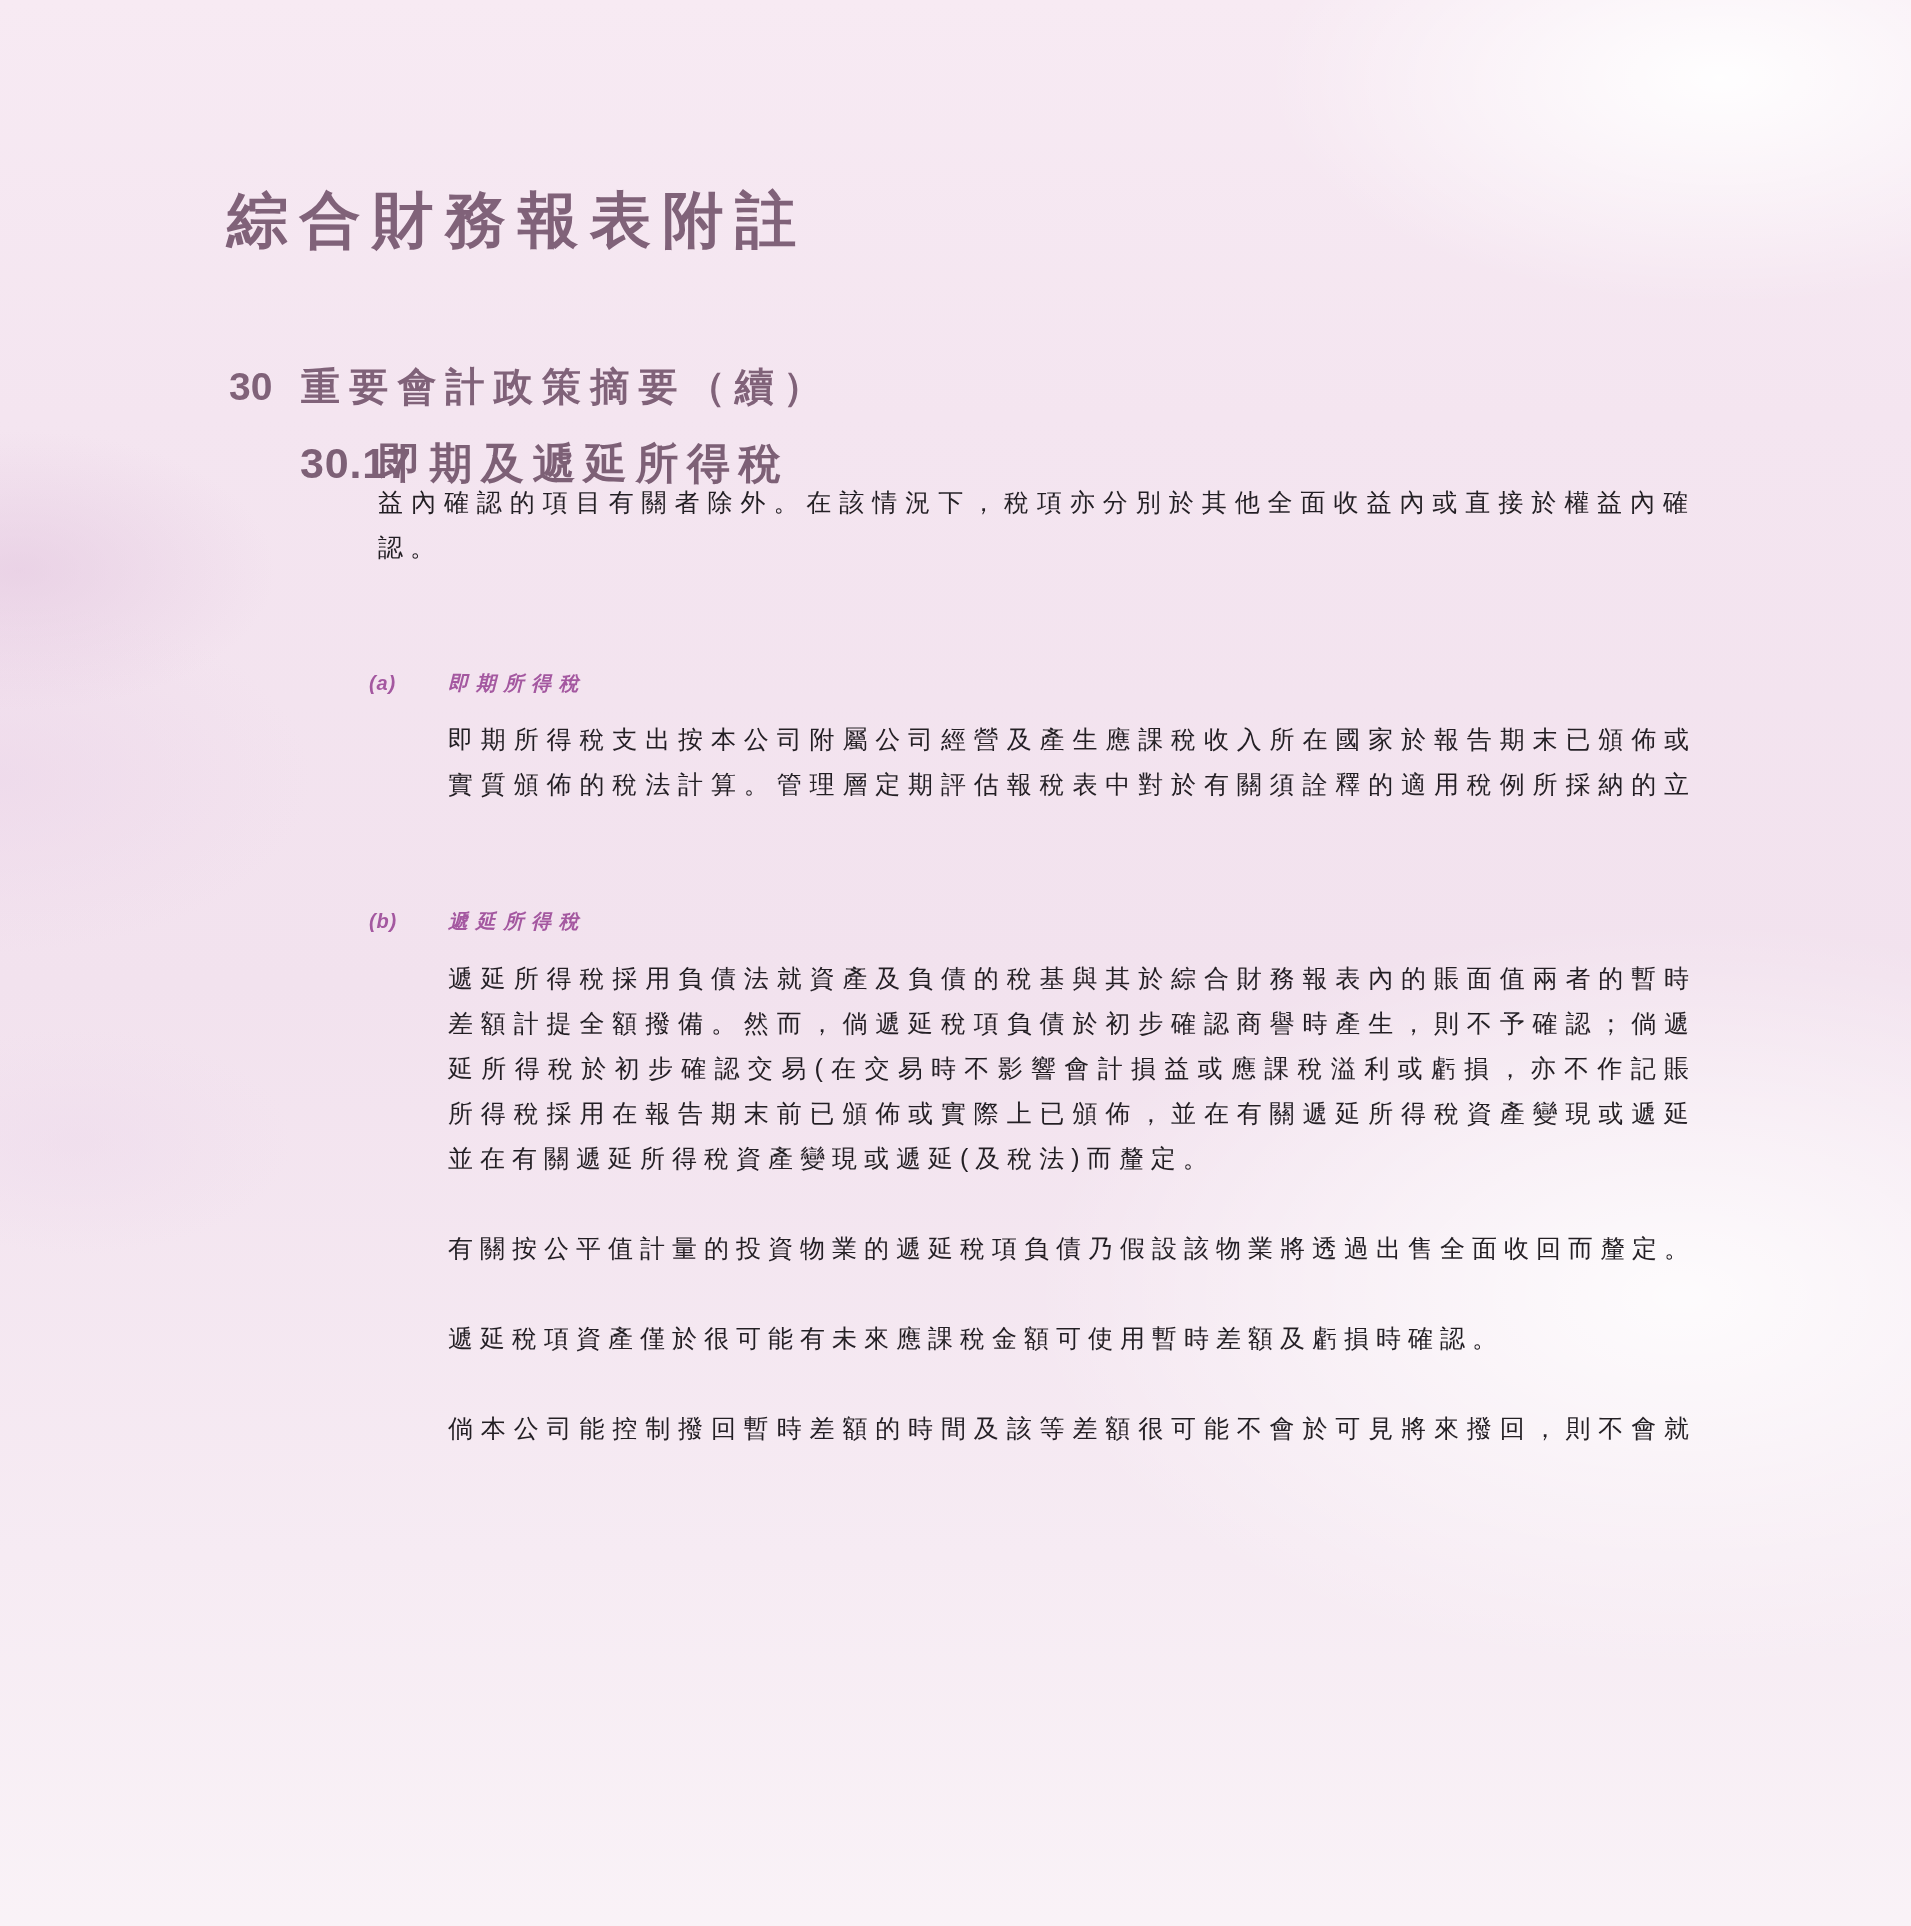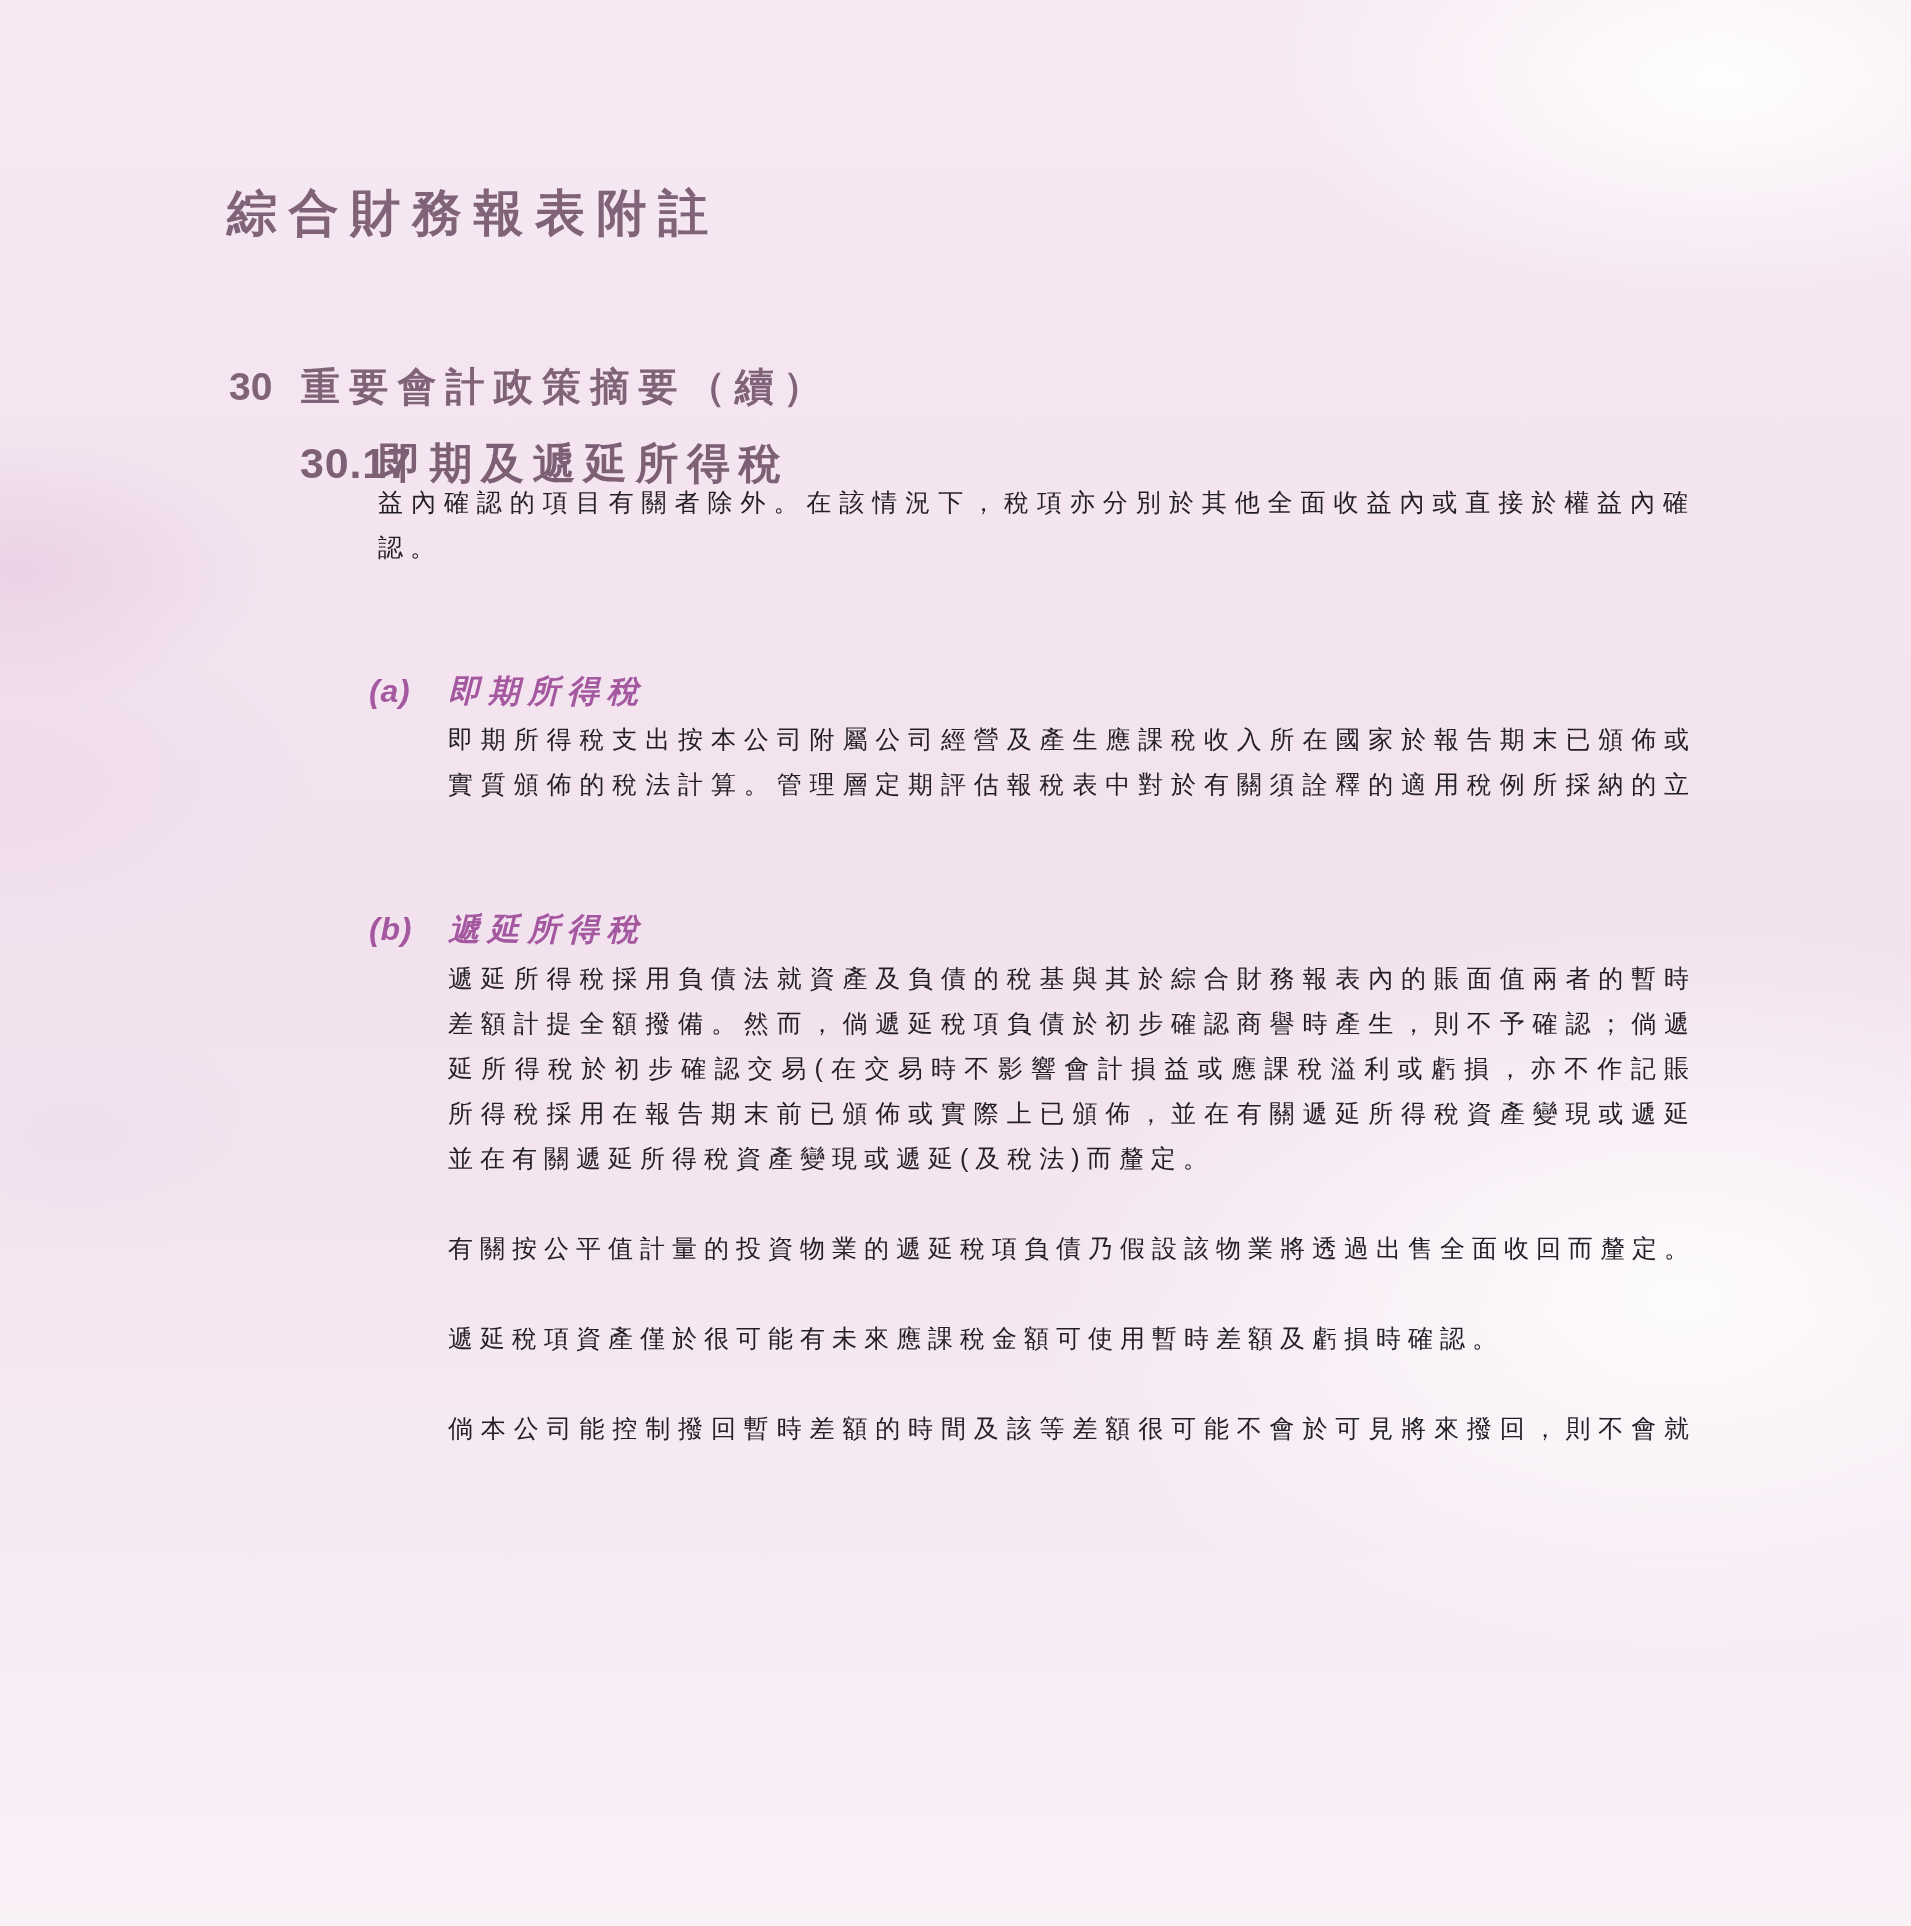--- a/index.html
+++ b/index.html
@@ -15,21 +15,21 @@
       radial-gradient(ellipse 366px 200px at 1% 22%, rgba(226,196,222,.55) 0%, rgba(226,196,222,0) 70%),
       radial-gradient(ellipse 443px 250px at 0% 30%, rgba(236,214,233,.6) 0%, rgba(236,214,233,0) 70%),
       radial-gradient(ellipse 308px 162px at 4% 44%, rgba(238,219,236,.55) 0%, rgba(238,219,236,0) 70%),
       radial-gradient(ellipse 578px 200px at 28% 98%, rgba(229,196,232,.75) 0%, rgba(229,196,232,0) 70%),
       radial-gradient(ellipse 770px 166px at 78% 100%, rgba(236,205,238,.8) 0%, rgba(236,205,238,0) 72%),
       linear-gradient(180deg,#f7eaf3 0%,#f4e5f0 16%,#f2e2ee 38%,#f6ebf3 60%,#faf4f8 78%,#f4e6f1 100%);
   }
   .abs{position:absolute;}
   .page-title{
     left:227px;top:180px;
-    font-size:50px;font-weight:bold;letter-spacing:11.6px;
+    font-size:61px;font-weight:bold;letter-spacing:11.6px;
     color:#806279;white-space:nowrap;
   }
   .sec-heading{
     left:229px;top:360px;
     font-size:39px;font-weight:bold;color:#806279;white-space:nowrap;
   }
   .sec-heading .num{display:inline-block;width:72px;letter-spacing:0;}
   .sec-heading .txt{letter-spacing:9.2px;}
   .sub-heading{
     left:300px;top:435px;
@@ -38,21 +38,21 @@
   .sub-heading .num{display:inline-block;width:78px;letter-spacing:0.8px;}
   .sub-heading .txt{letter-spacing:8.5px;}
   .body-block{
     font-size:25px;line-height:45px;letter-spacing:7px;
     color:#231f24;
   }
   .intro-block{left:378px;top:480px;width:1317px;}
   .jline{text-align:justify;text-align-last:justify;text-justify:inter-character;}
   .lline{text-align:left;}
   .item-heading{
-    font-size:32px;font-weight:bold;font-style:italic;
+    font-size:20px;font-weight:bold;font-style:italic;
     color:#a458a0;white-space:nowrap;
   }
   .item-heading .lbl{display:inline-block;width:79px;letter-spacing:0.8px;}
   .item-heading .txt{letter-spacing:7.7px;}
   .item-a-heading{left:369px;top:670px;}
   .item-b-heading{left:369px;top:908px;}
   .item-a-body{left:448px;top:717px;width:1248px;}
   .item-b-body{left:448px;top:956px;width:1248px;}
   .para{margin:0 0 45px 0;padding:0;}
   .para:last-child{margin-bottom:0;}

